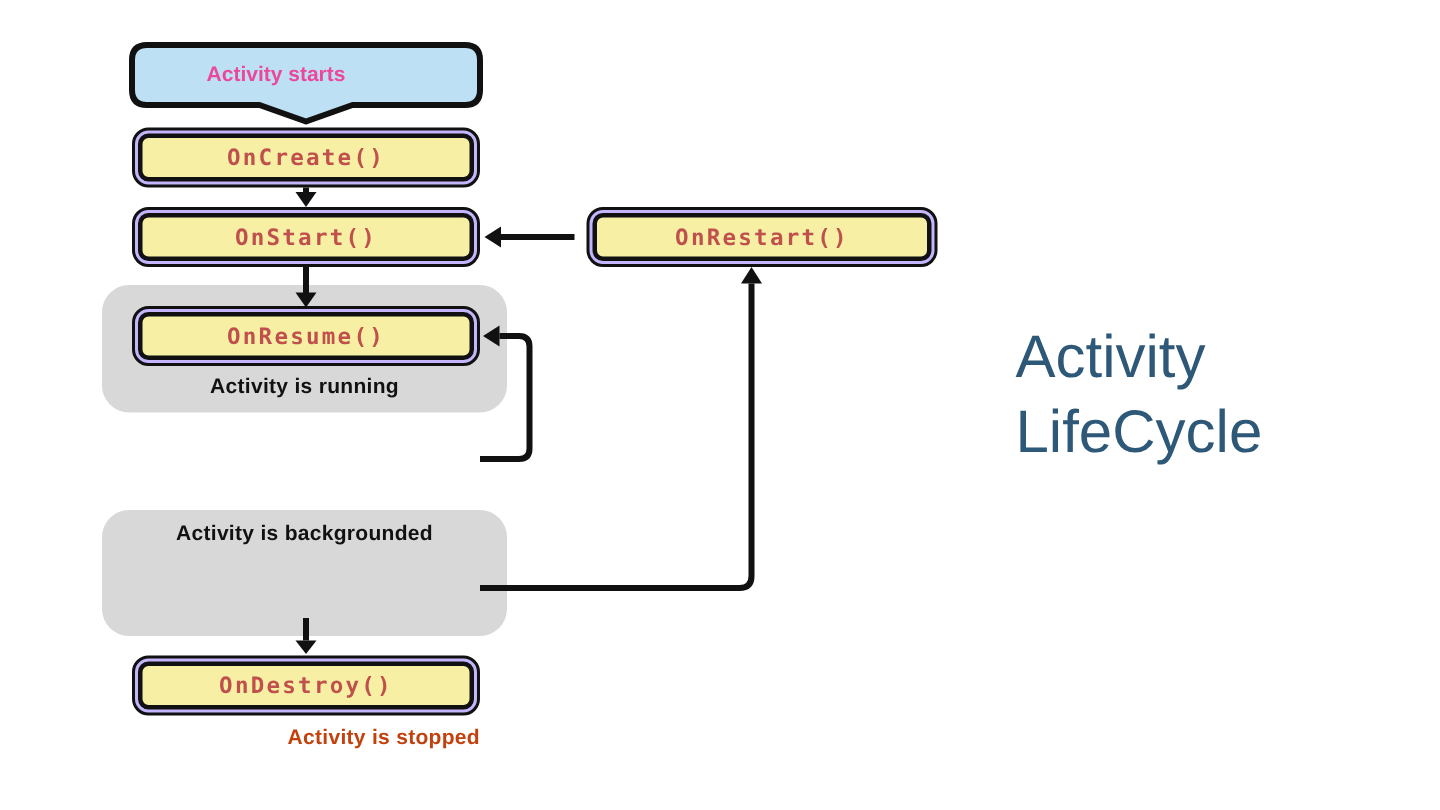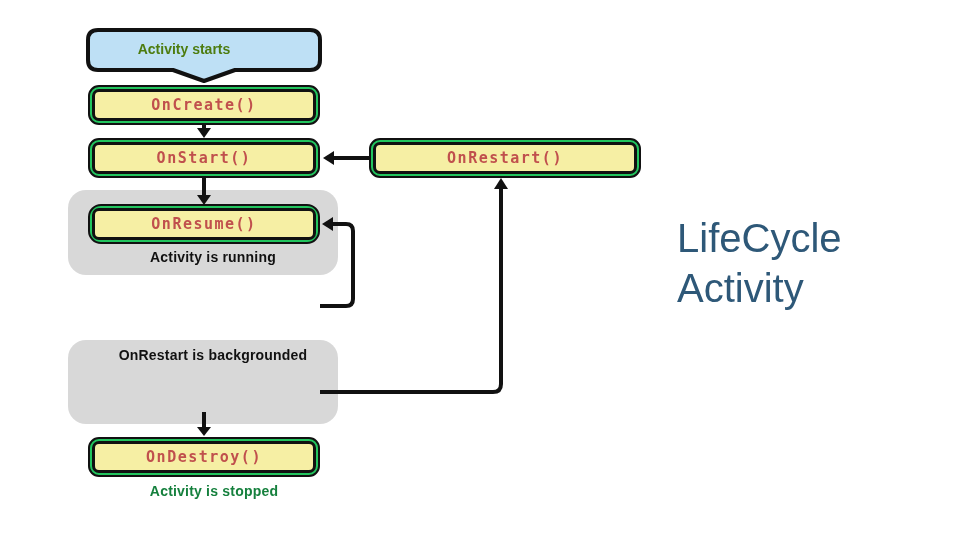--- a/index.html
+++ b/index.html
@@ -12,74 +12,74 @@
 
   
   .state-box{
     position:absolute;left:68px;width:270px;height:85px;
     background:#D8D8D8;border-radius:18px;
   }
   .state-box.running{top:190px;}
   .state-box.backgrounded{top:340px;height:84px;}
   .state-label{
     position:absolute;left:0;width:100%;text-align:center;
-    font-weight:bold;font-size:14px;color:#111;letter-spacing:.2px;padding-left:10px;
+    font-weight:bold;font-size:14px;color:#111;letter-spacing:.2px;
   }
   .state-label.bottom{bottom:10px;}
   .state-label.top{top:7px;}
   .state-label.stopped{
     position:absolute;left:88px;width:232px;top:483px;
-    text-align:center;font-weight:bold;font-size:14px;color:#15803d;
+    text-align:right;font-weight:bold;font-size:14px;color:#c2410c;
   }
 
   
   .ybox{
     position:absolute;box-sizing:border-box;width:232px;height:40px;
-    border:2px solid #111;border-radius:11px;background:#22c55e;padding:2px;
+    border:2px solid #111;border-radius:11px;background:#c4b5fd;padding:2px;
   }
   .ybox-inner{
     box-sizing:border-box;width:100%;height:100%;
     border:3px solid #111;border-radius:7px;background:#F6EFA4;
     display:flex;align-items:center;justify-content:center;
     font-family:"DejaVu Sans Mono",monospace;font-weight:bold;
     font-size:15px;letter-spacing:1.5px;color:#C0504D;
   }
   .n-oncreate {left:88px; top:85px;}
   .n-onstart  {left:88px; top:138px;}
-  .n-onrestart{left:369px;top:138px;width:272px;}
-  .n-onresume {left:88px; top:204px;border-radius:13px;}
+  .n-onrestart{left:391px;top:138px;width:234px;}
+  .n-onresume {left:88px; top:204px;}
   .n-onpause  {left:88px; top:288px;}
   .n-onstop   {left:88px; top:372px;}
   .n-ondestroy{left:88px; top:437px;}
 
   
   .start-shape{position:absolute;left:86px;top:28px;width:236px;height:56px;}
   .start-shape svg{position:absolute;left:0;top:0;}
   .start-label{
     position:absolute;left:0;top:0;width:196px;height:40px;line-height:42px;
-    text-align:center;font-weight:bold;font-size:14px;color:#4d7c0f;
+    text-align:center;font-weight:bold;font-size:14px;color:#ec4899;
   }
 
   
   .slide-title{
     position:absolute;left:677px;top:213px;
     font-size:40px;line-height:50px;font-weight:normal;
     color:#2E5878;letter-spacing:0;
   }
 </style>
 </head>
 <body>
 
 <div class="slide">
 
   <div class="state-box running">
     <div class="state-label bottom">Activity is running</div>
   </div>
   <div class="state-box backgrounded">
-    <div class="state-label top">OnRestart is backgrounded</div>
+    <div class="state-label top">Activity is backgrounded</div>
   </div>
 
   <svg class="connectors" viewBox="0 0 960 540" xmlns="http://www.w3.org/2000/svg">
     <g stroke="#111111" stroke-width="4" fill="none">
       <g>
         <path d="M204,125 L204,129"></path>
         <polygon points="197,128 211,128 204,138" fill="#111111" stroke="none"></polygon>
       </g>
       <g>
         <path d="M383,158 L334,158"></path>
@@ -123,17 +123,17 @@
   <div class="ybox n-onresume">
     <div class="ybox-inner">OnResume()</div>
   </div>
   <div class="ybox n-ondestroy">
     <div class="ybox-inner">OnDestroy()</div>
   </div>
 
   <div class="state-label stopped">Activity is stopped</div>
 
   <div class="slide-title">
+    <div>Activity</div>
     <div>LifeCycle</div>
-    <div>Activity</div>
   </div>
 
 </div>
 
 </body></html>

